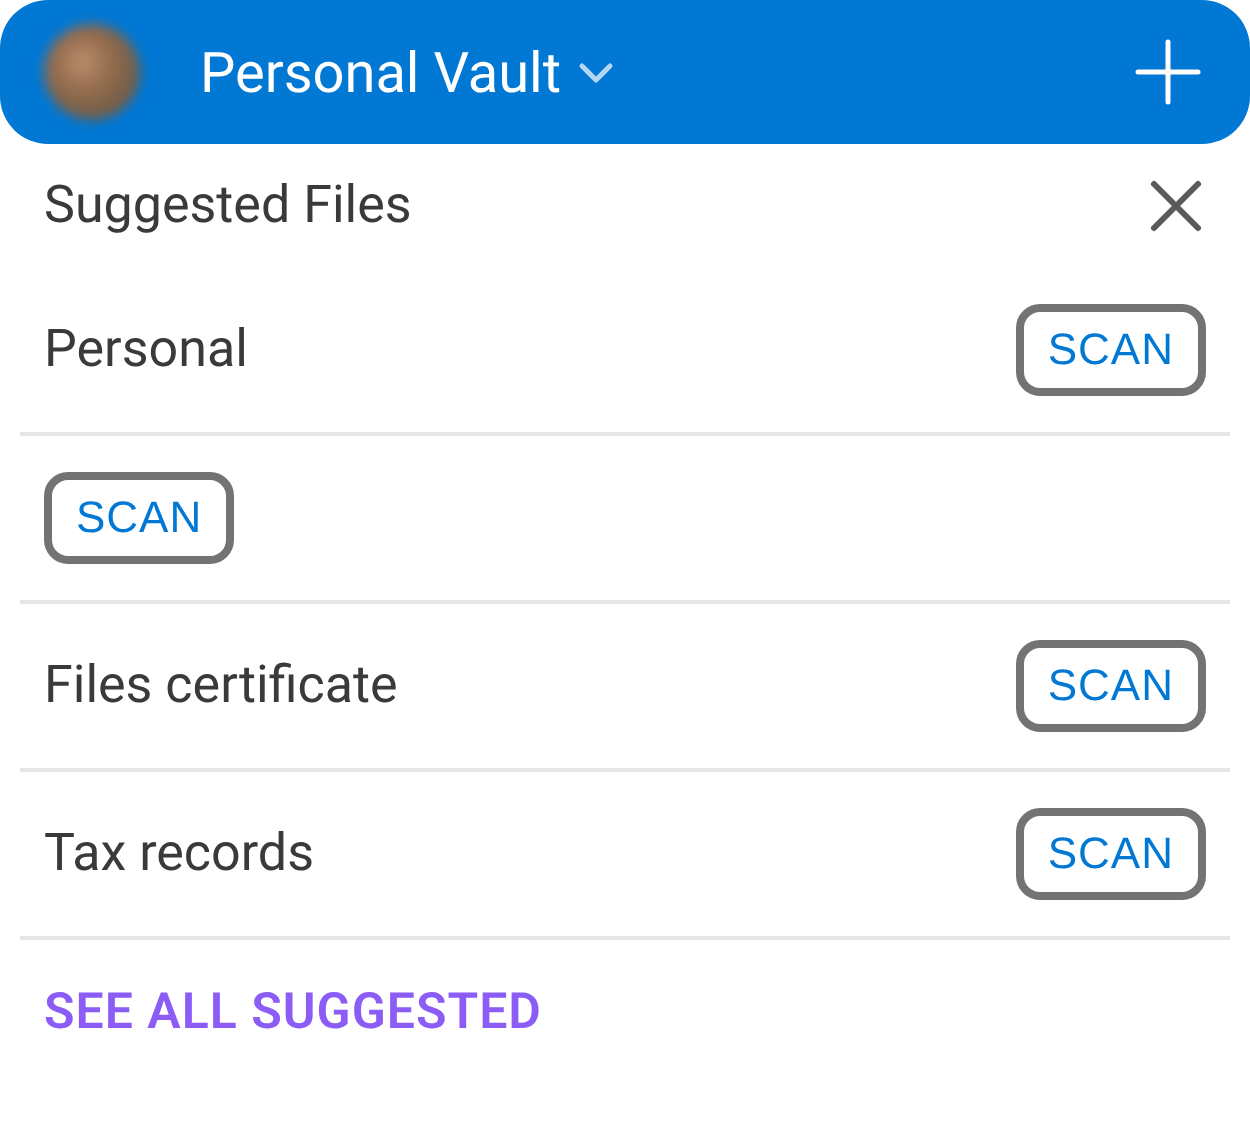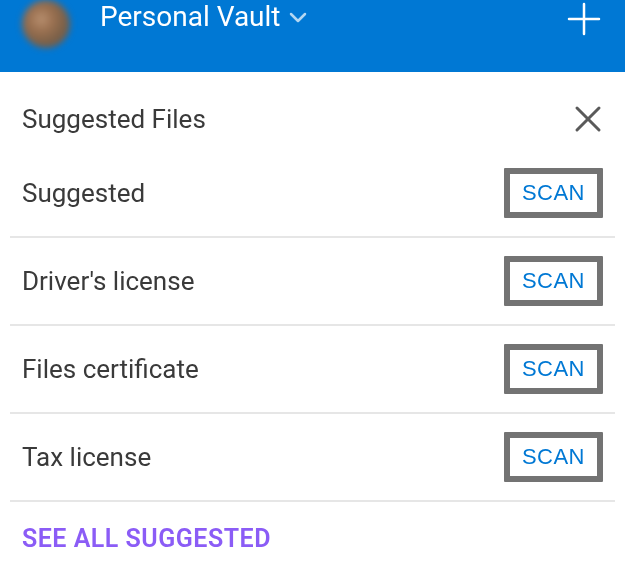--- a/index.html
+++ b/index.html
@@ -10,22 +10,23 @@
     body {
       font-family: -apple-system, BlinkMacSystemFont, "Segoe UI", Roboto, Arial, sans-serif;
       width: 625px;
       height: 562px;
       background: #ffffff;
     }
     .header {
       background: #0078d4;
       height: 72px;
       display: flex;
-      align-items: flex-start;
+      align-items: center;
       padding: 0 22px;
+      border-radius: 24px;
     }
     .avatar {
       width: 48px;
       height: 48px;
       border-radius: 50%;
       background: radial-gradient(circle at 40% 40%, #b89070 0%, #9a7050 30%, #7a6048 60%, #6a5440 100%);
       filter: blur(3px);
       flex-shrink: 0;
     }
     .title-group {
@@ -55,21 +56,21 @@
     }
     .add-button svg {
       width: 38px;
       height: 38px;
       display: block;
     }
     .section-header {
       display: flex;
       align-items: flex-start;
       justify-content: space-between;
-      padding: 32px 22px 16px 22px;
+      padding: 16px 22px 16px 22px;
     }
     .section-title {
       color: #3a3a3a;
       font-size: 26px;
       font-weight: 400;
     }
     .close-button {
       color: #5a5a5a;
       cursor: pointer;
     }
@@ -87,28 +88,28 @@
       justify-content: space-between;
       padding: 18px 12px 18px 12px;
       border-bottom: 2px solid #e6e6e6;
     }
     .list-item-label {
       color: #3a3a3a;
       font-size: 26px;
       font-weight: 400;
     }
     .scan-button {
-      border: 6px solid #737373;
+      border: 4px solid #737373;
       background: #ffffff;
       color: #0078d4;
       font-size: 22px;
       font-weight: 500;
       letter-spacing: 0.5px;
       padding: 6px 12px;
-      border-radius: 1px;
+      border-radius: 12px;
       cursor: pointer;
     }
     .see-all {
       padding: 22px;
     }
     .see-all-link {
       color: #8b5cf6;
       font-size: 25px;
       font-weight: 600;
       letter-spacing: 0.5px;
@@ -141,32 +142,31 @@
   <div class="close-button">
     <svg viewBox="0 0 30 30" fill="none" stroke="currentColor" stroke-width="3" stroke-linecap="round">
       <line x1="4" y1="4" x2="26" y2="26"></line>
       <line x1="26" y1="4" x2="4" y2="26"></line>
     </svg>
   </div>
 </div>
 
 <div class="list">
   <div class="list-item">
-    <span class="list-item-label">Suggested</span>
+    <span class="list-item-label">Personal</span>
     <button class="scan-button">SCAN</button>
   </div>
   <div class="list-item">
-    <span class="list-item-label">Driver's license</span>
     <button class="scan-button">SCAN</button>
   </div>
   <div class="list-item">
     <span class="list-item-label">Files certificate</span>
     <button class="scan-button">SCAN</button>
   </div>
   <div class="list-item">
-    <span class="list-item-label">Tax license</span>
+    <span class="list-item-label">Tax records</span>
     <button class="scan-button">SCAN</button>
   </div>
 </div>
 
 <div class="see-all">
   <span class="see-all-link">SEE ALL SUGGESTED</span>
 </div>
 
 </body></html>

